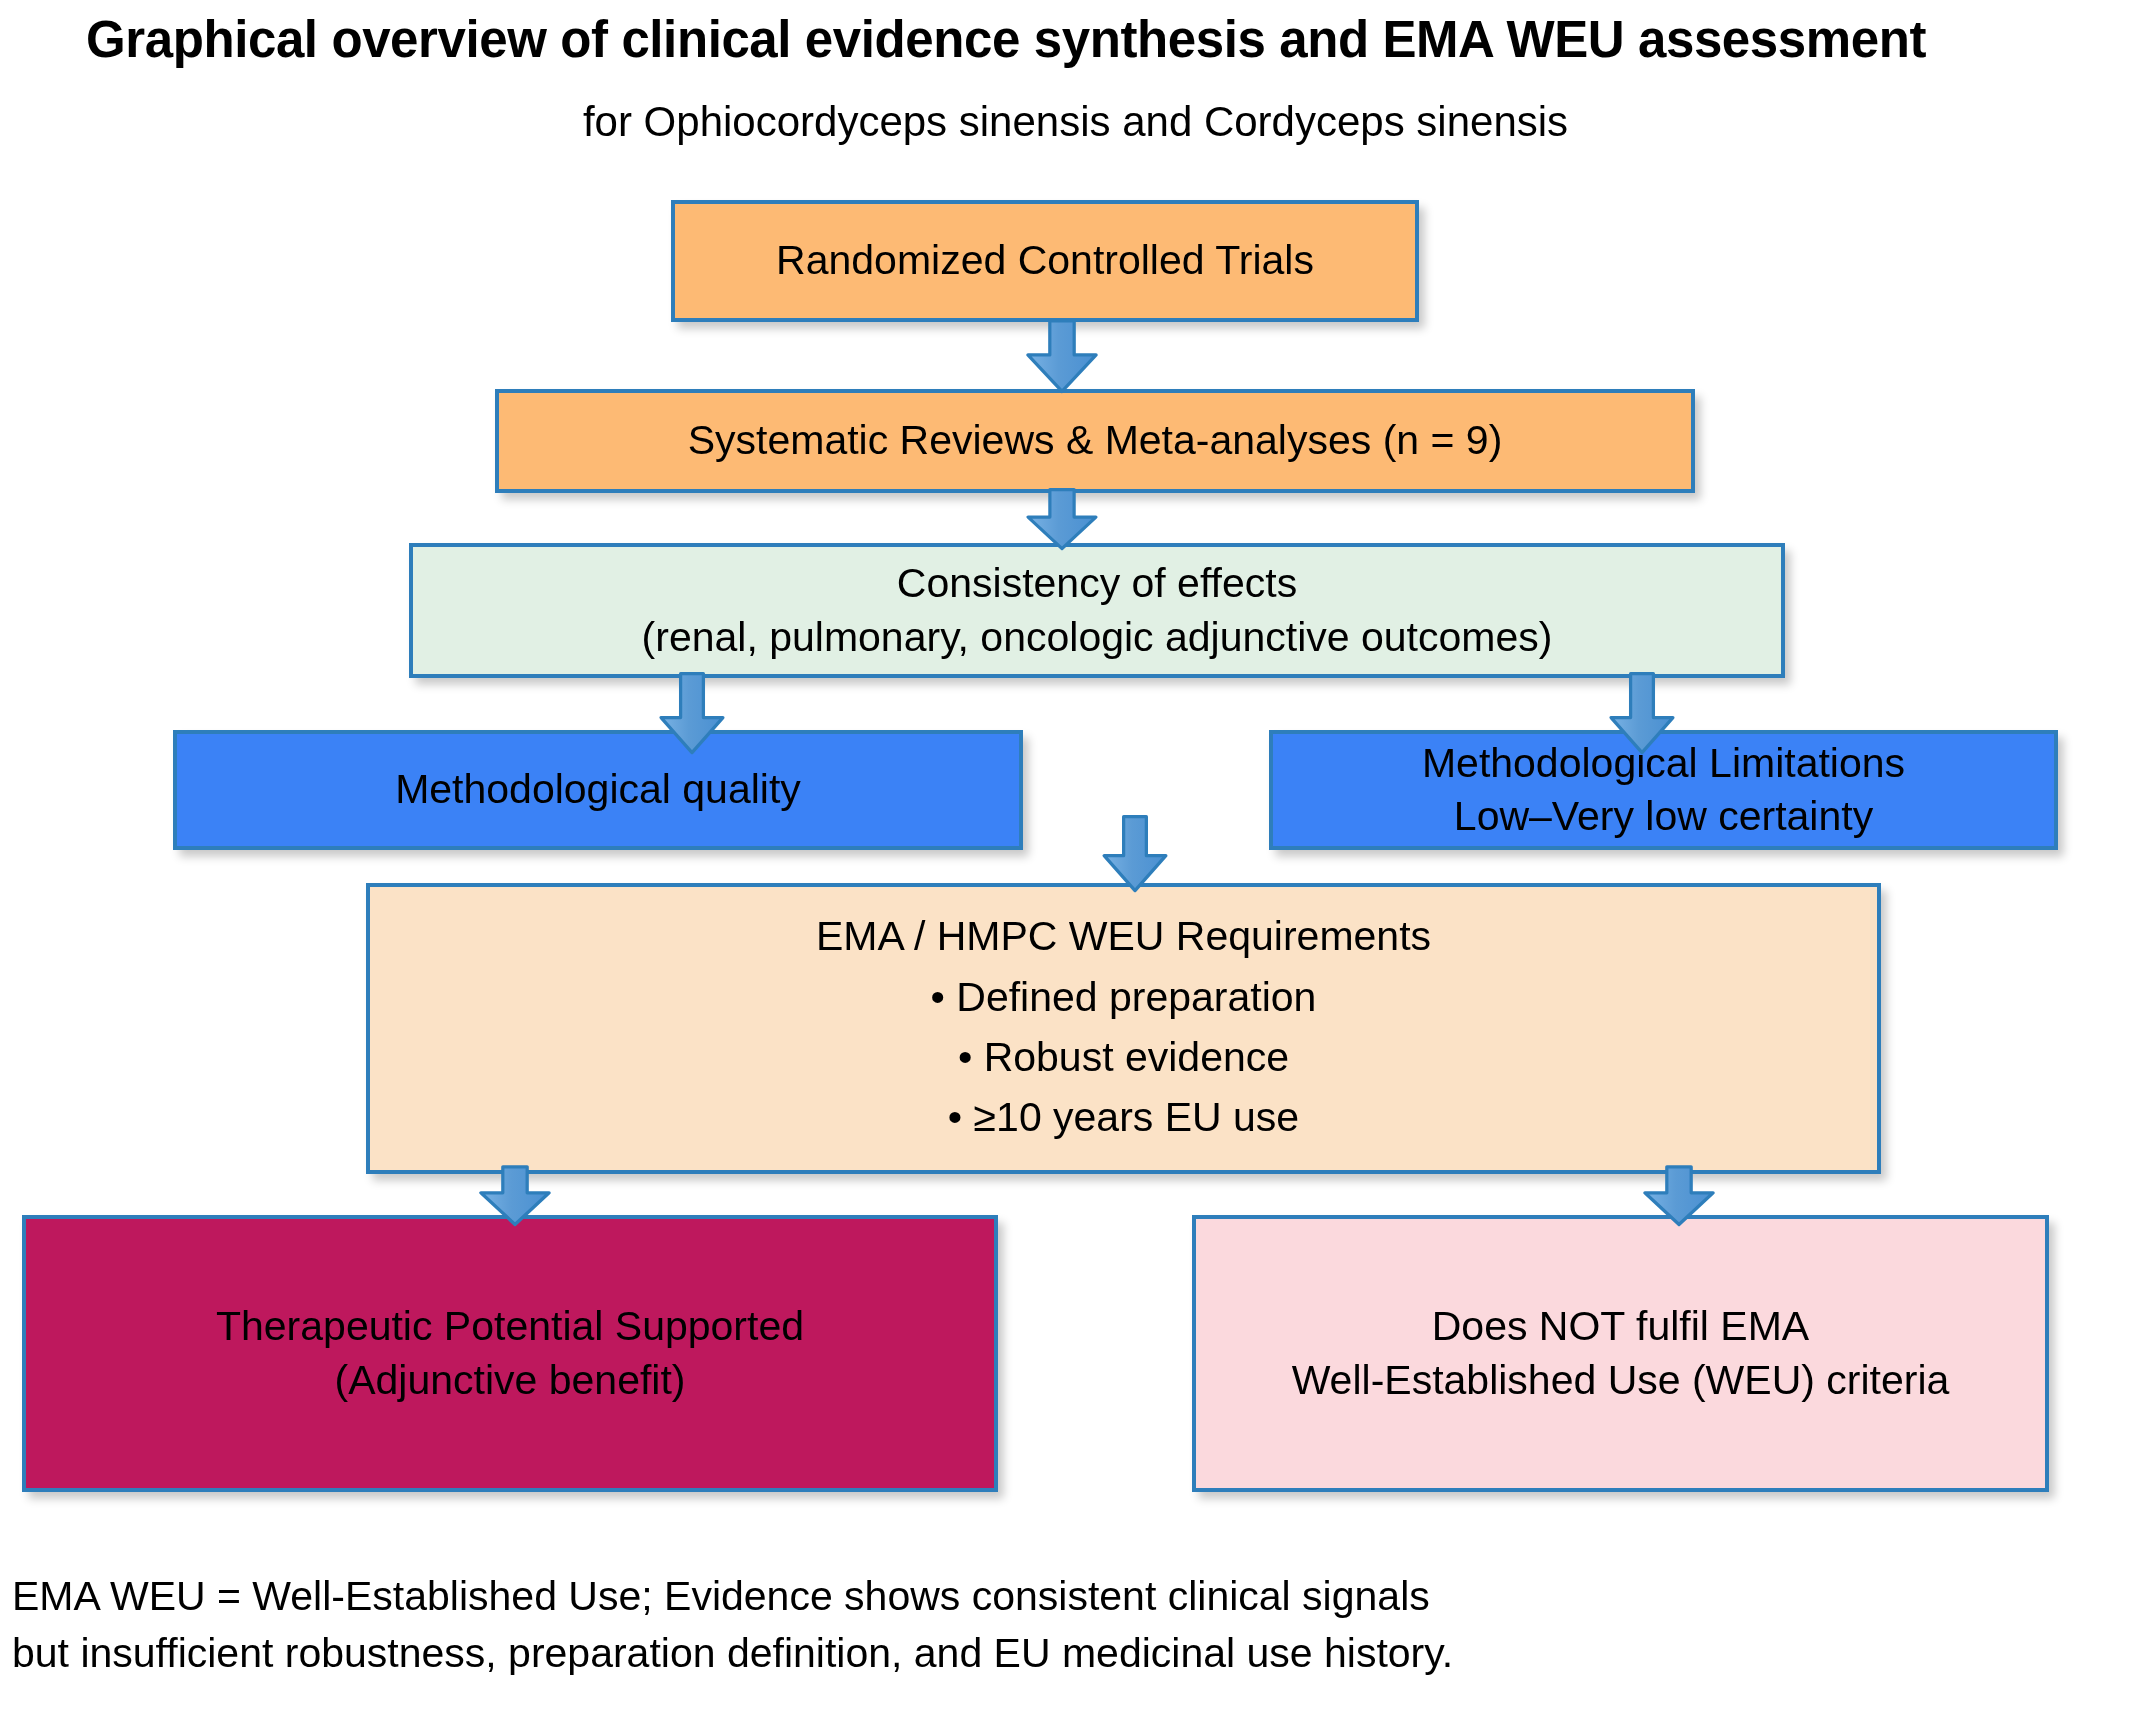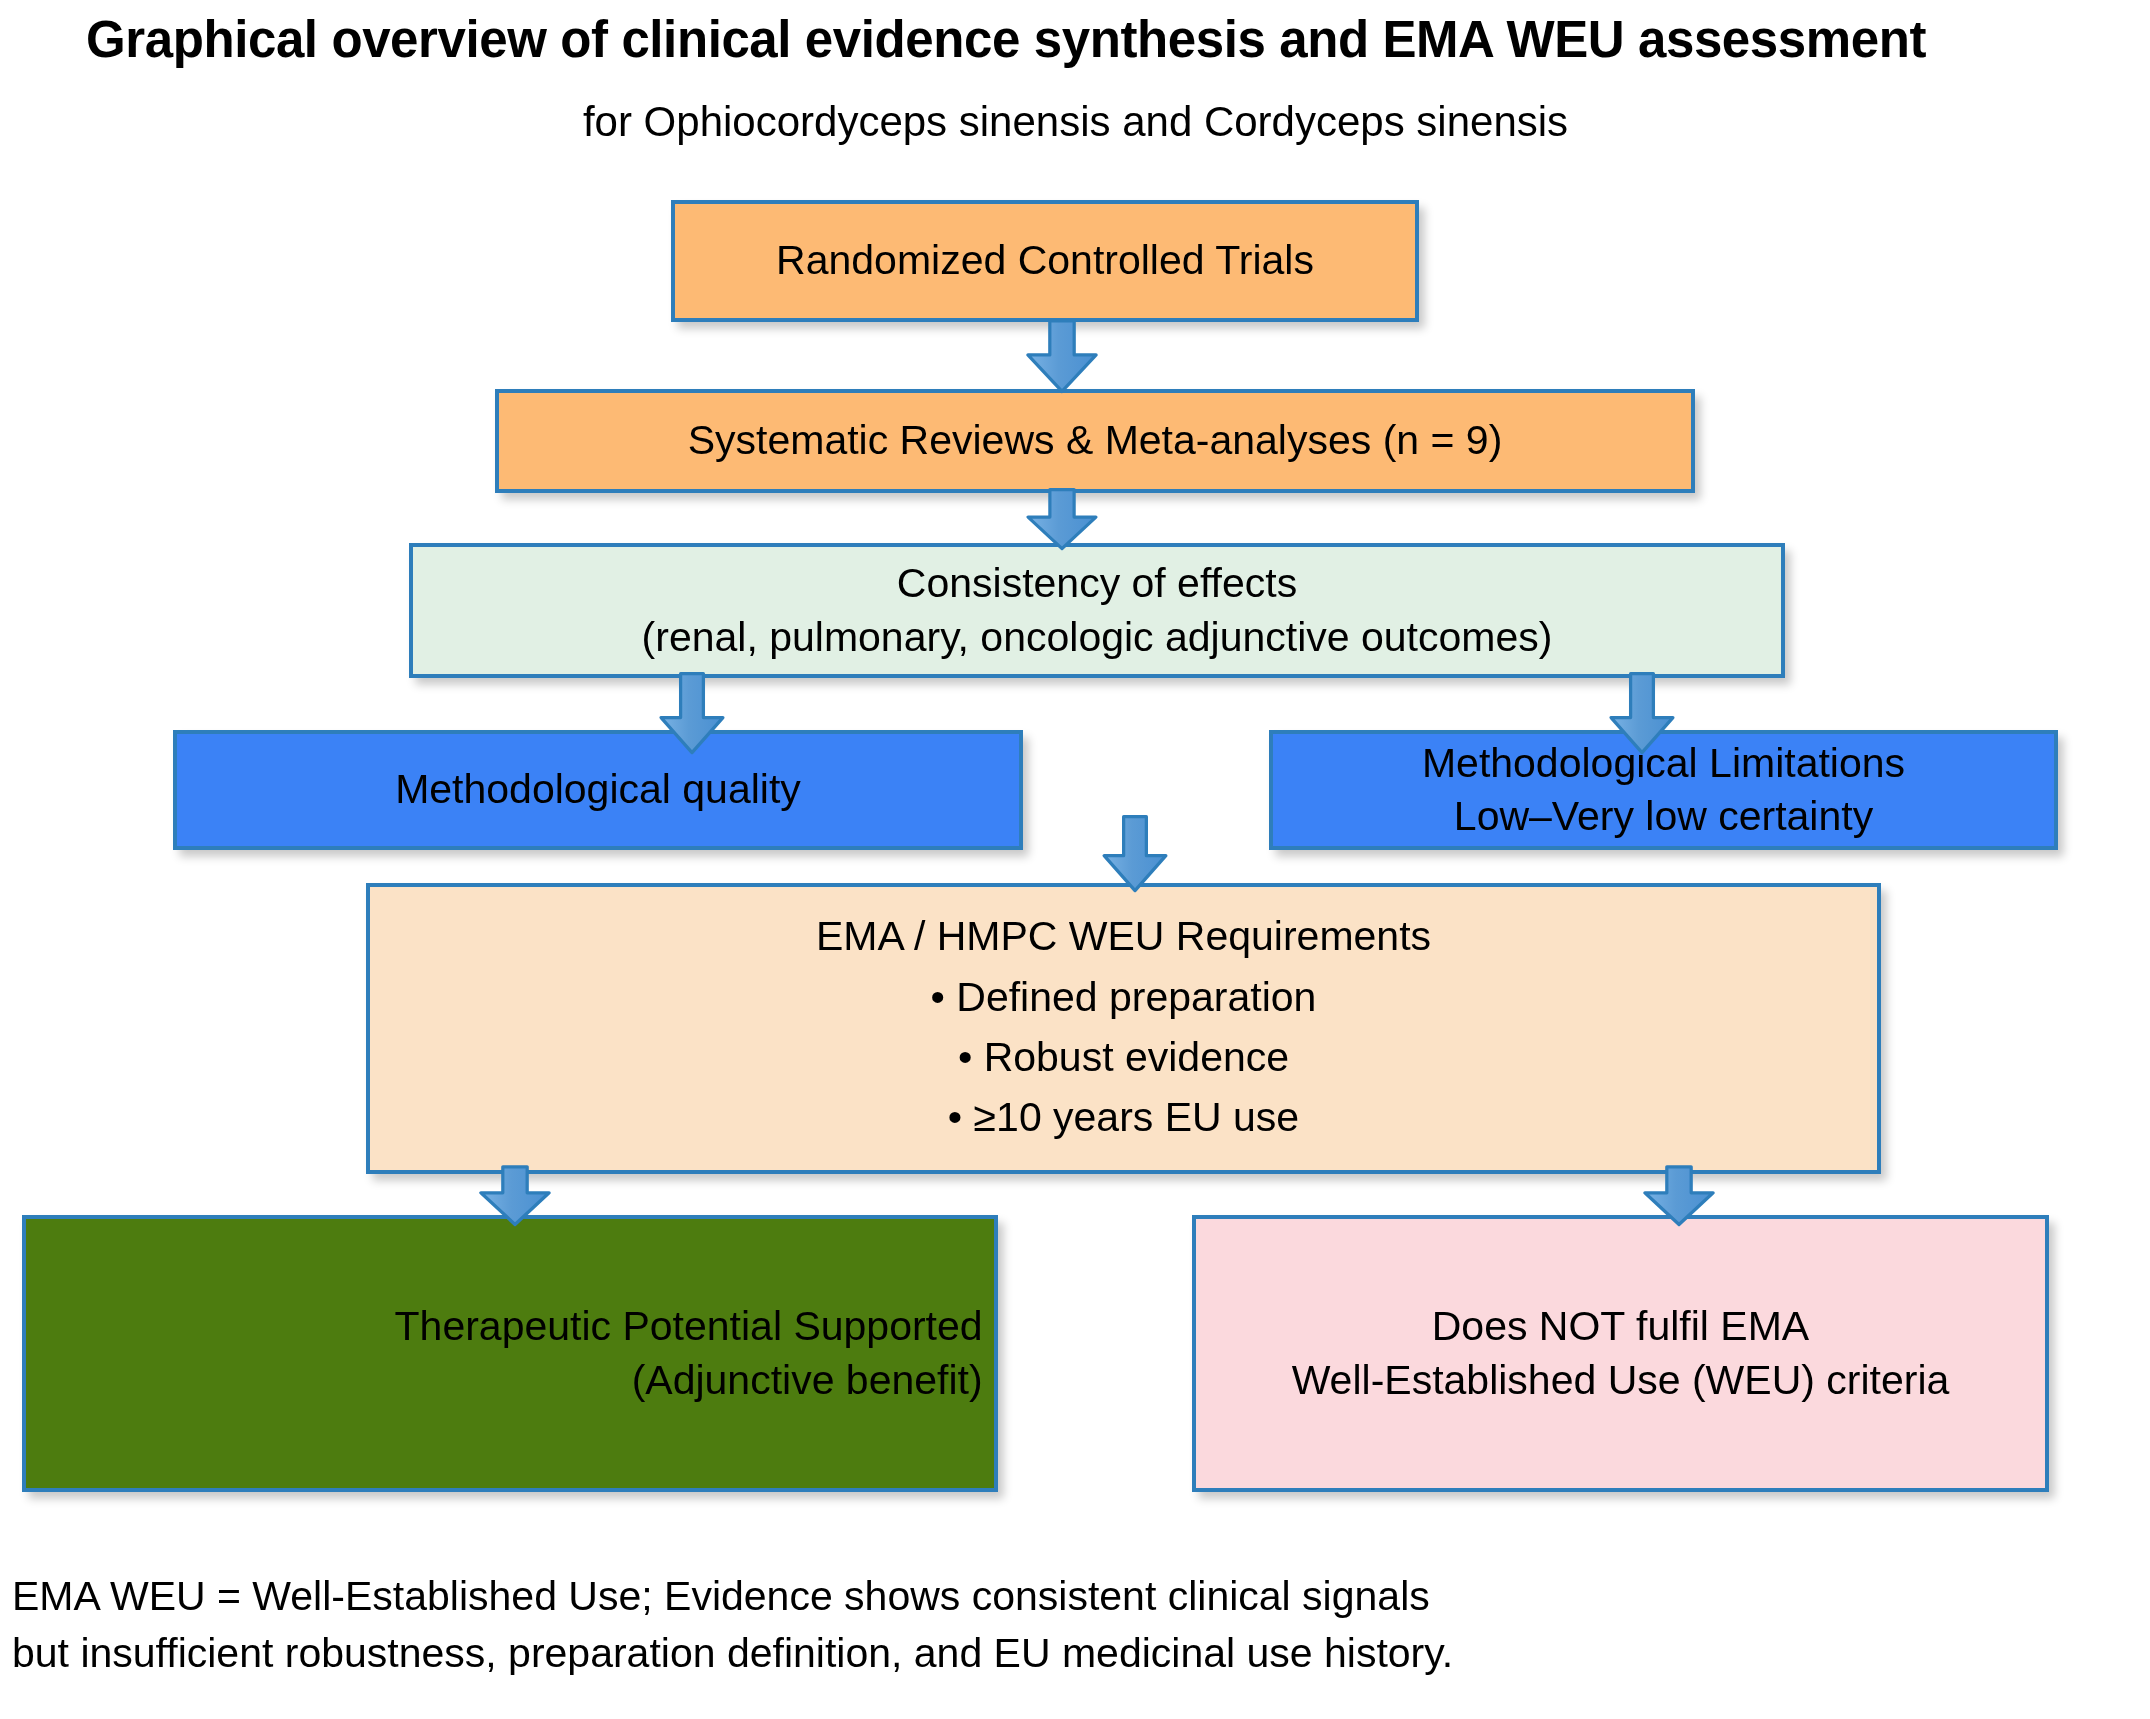--- a/index.html
+++ b/index.html
@@ -57,21 +57,21 @@
     line-height: 1.30;
     color: #000;
     box-shadow: 5.7px 7.3px 9px rgba(0,0,0,0.22);
     z-index: 3;
   }
   .node .inner { width: 100%; padding: 0 11.4px; }
   .fill-blue   { background: #fdba74; }
   .fill-mint   { background: #e1f0e4; }
   .fill-cream  { background: #3b82f6; }
   .fill-peach  { background: #fbe2c6; }
-  .fill-green  { background: #4d7c0f; text-align: right; }
+  .fill-green  { background: #be185d; }
   .fill-pink   { background: #fbd9dd; }
 
   .bullets { margin-top: 4.9px; }
   .bullets div { line-height: 1.46; }
 
   
   .arrow {
     position: absolute;
     z-index: 5;
   }

